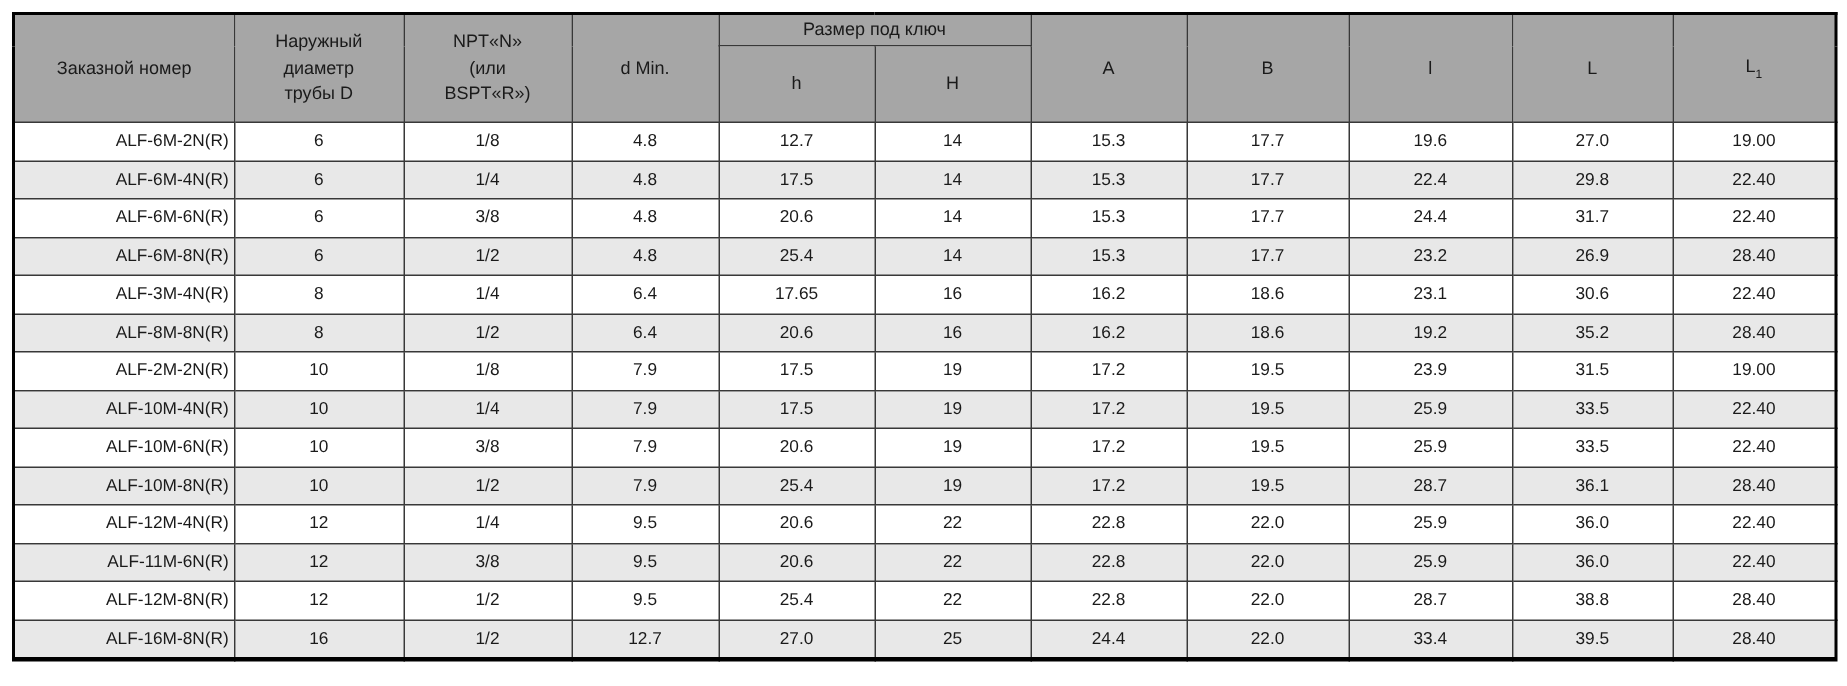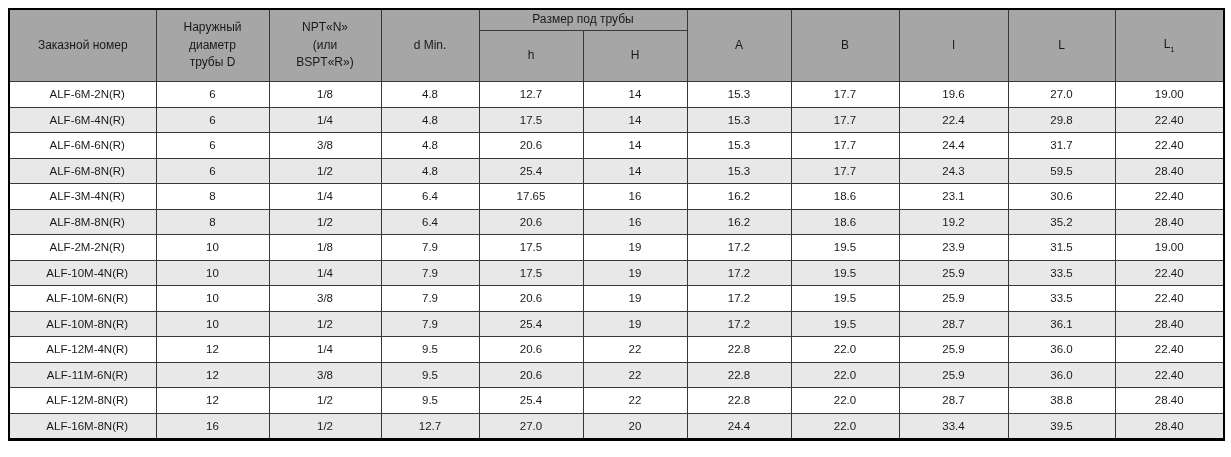--- a/index.html
+++ b/index.html
@@ -40,21 +40,21 @@
   }
   .spec thead tr.group-row th { height: 20px; }
   .spec thead tr.sub-row th   { height: 50px; }
   .spec td {
     font-size: 11.5px;
     height: 24.5px;
     background: #ffffff;
   }
   .spec tbody tr.alt td { background: #e8e8e8; }
   .spec td.left {
-    text-align: center;
+    text-align: right;
     padding-left: 12px;
   }
   .sub1 {
     font-size: 8px;
     vertical-align: -4px;
   }
 </style>
 </head>
 <body>
 
@@ -76,21 +76,21 @@
     <thead>
       <tr class="group-row">
         <th rowspan="2">Заказной номер</th>
         <th rowspan="2">Наружный
 диаметр
 трубы D</th>
         <th rowspan="2">NPT«N»
 (или
 BSPT«R»)</th>
         <th rowspan="2">d Min.</th>
-        <th colspan="2">Размер под трубы</th>
+        <th colspan="2">Размер под ключ</th>
         <th rowspan="2">A</th>
         <th rowspan="2">B</th>
         <th rowspan="2">l</th>
         <th rowspan="2">L</th>
         <th rowspan="2"><span>L</span><span class="sub1">1</span></th>
       </tr>
       <tr class="sub-row">
         <th>h</th>
         <th>H</th>
       </tr>
@@ -137,22 +137,22 @@
         </tr>
         <tr class="alt">
           <td class="left">ALF-6M-8N(R)</td>
           <td>6</td>
           <td>1/2</td>
           <td>4.8</td>
           <td>25.4</td>
           <td>14</td>
           <td>15.3</td>
           <td>17.7</td>
-          <td>24.3</td>
-          <td>59.5</td>
+          <td>23.2</td>
+          <td>26.9</td>
           <td>28.40</td>
         </tr>
         <tr>
           <td class="left">ALF-3M-4N(R)</td>
           <td>8</td>
           <td>1/4</td>
           <td>6.4</td>
           <td>17.65</td>
           <td>16</td>
           <td>16.2</td>
@@ -264,21 +264,21 @@
           <td>28.7</td>
           <td>38.8</td>
           <td>28.40</td>
         </tr>
         <tr class="alt">
           <td class="left">ALF-16M-8N(R)</td>
           <td>16</td>
           <td>1/2</td>
           <td>12.7</td>
           <td>27.0</td>
-          <td>20</td>
+          <td>25</td>
           <td>24.4</td>
           <td>22.0</td>
           <td>33.4</td>
           <td>39.5</td>
           <td>28.40</td>
         </tr>
       </tbody>
   </table>
 </div>
 

